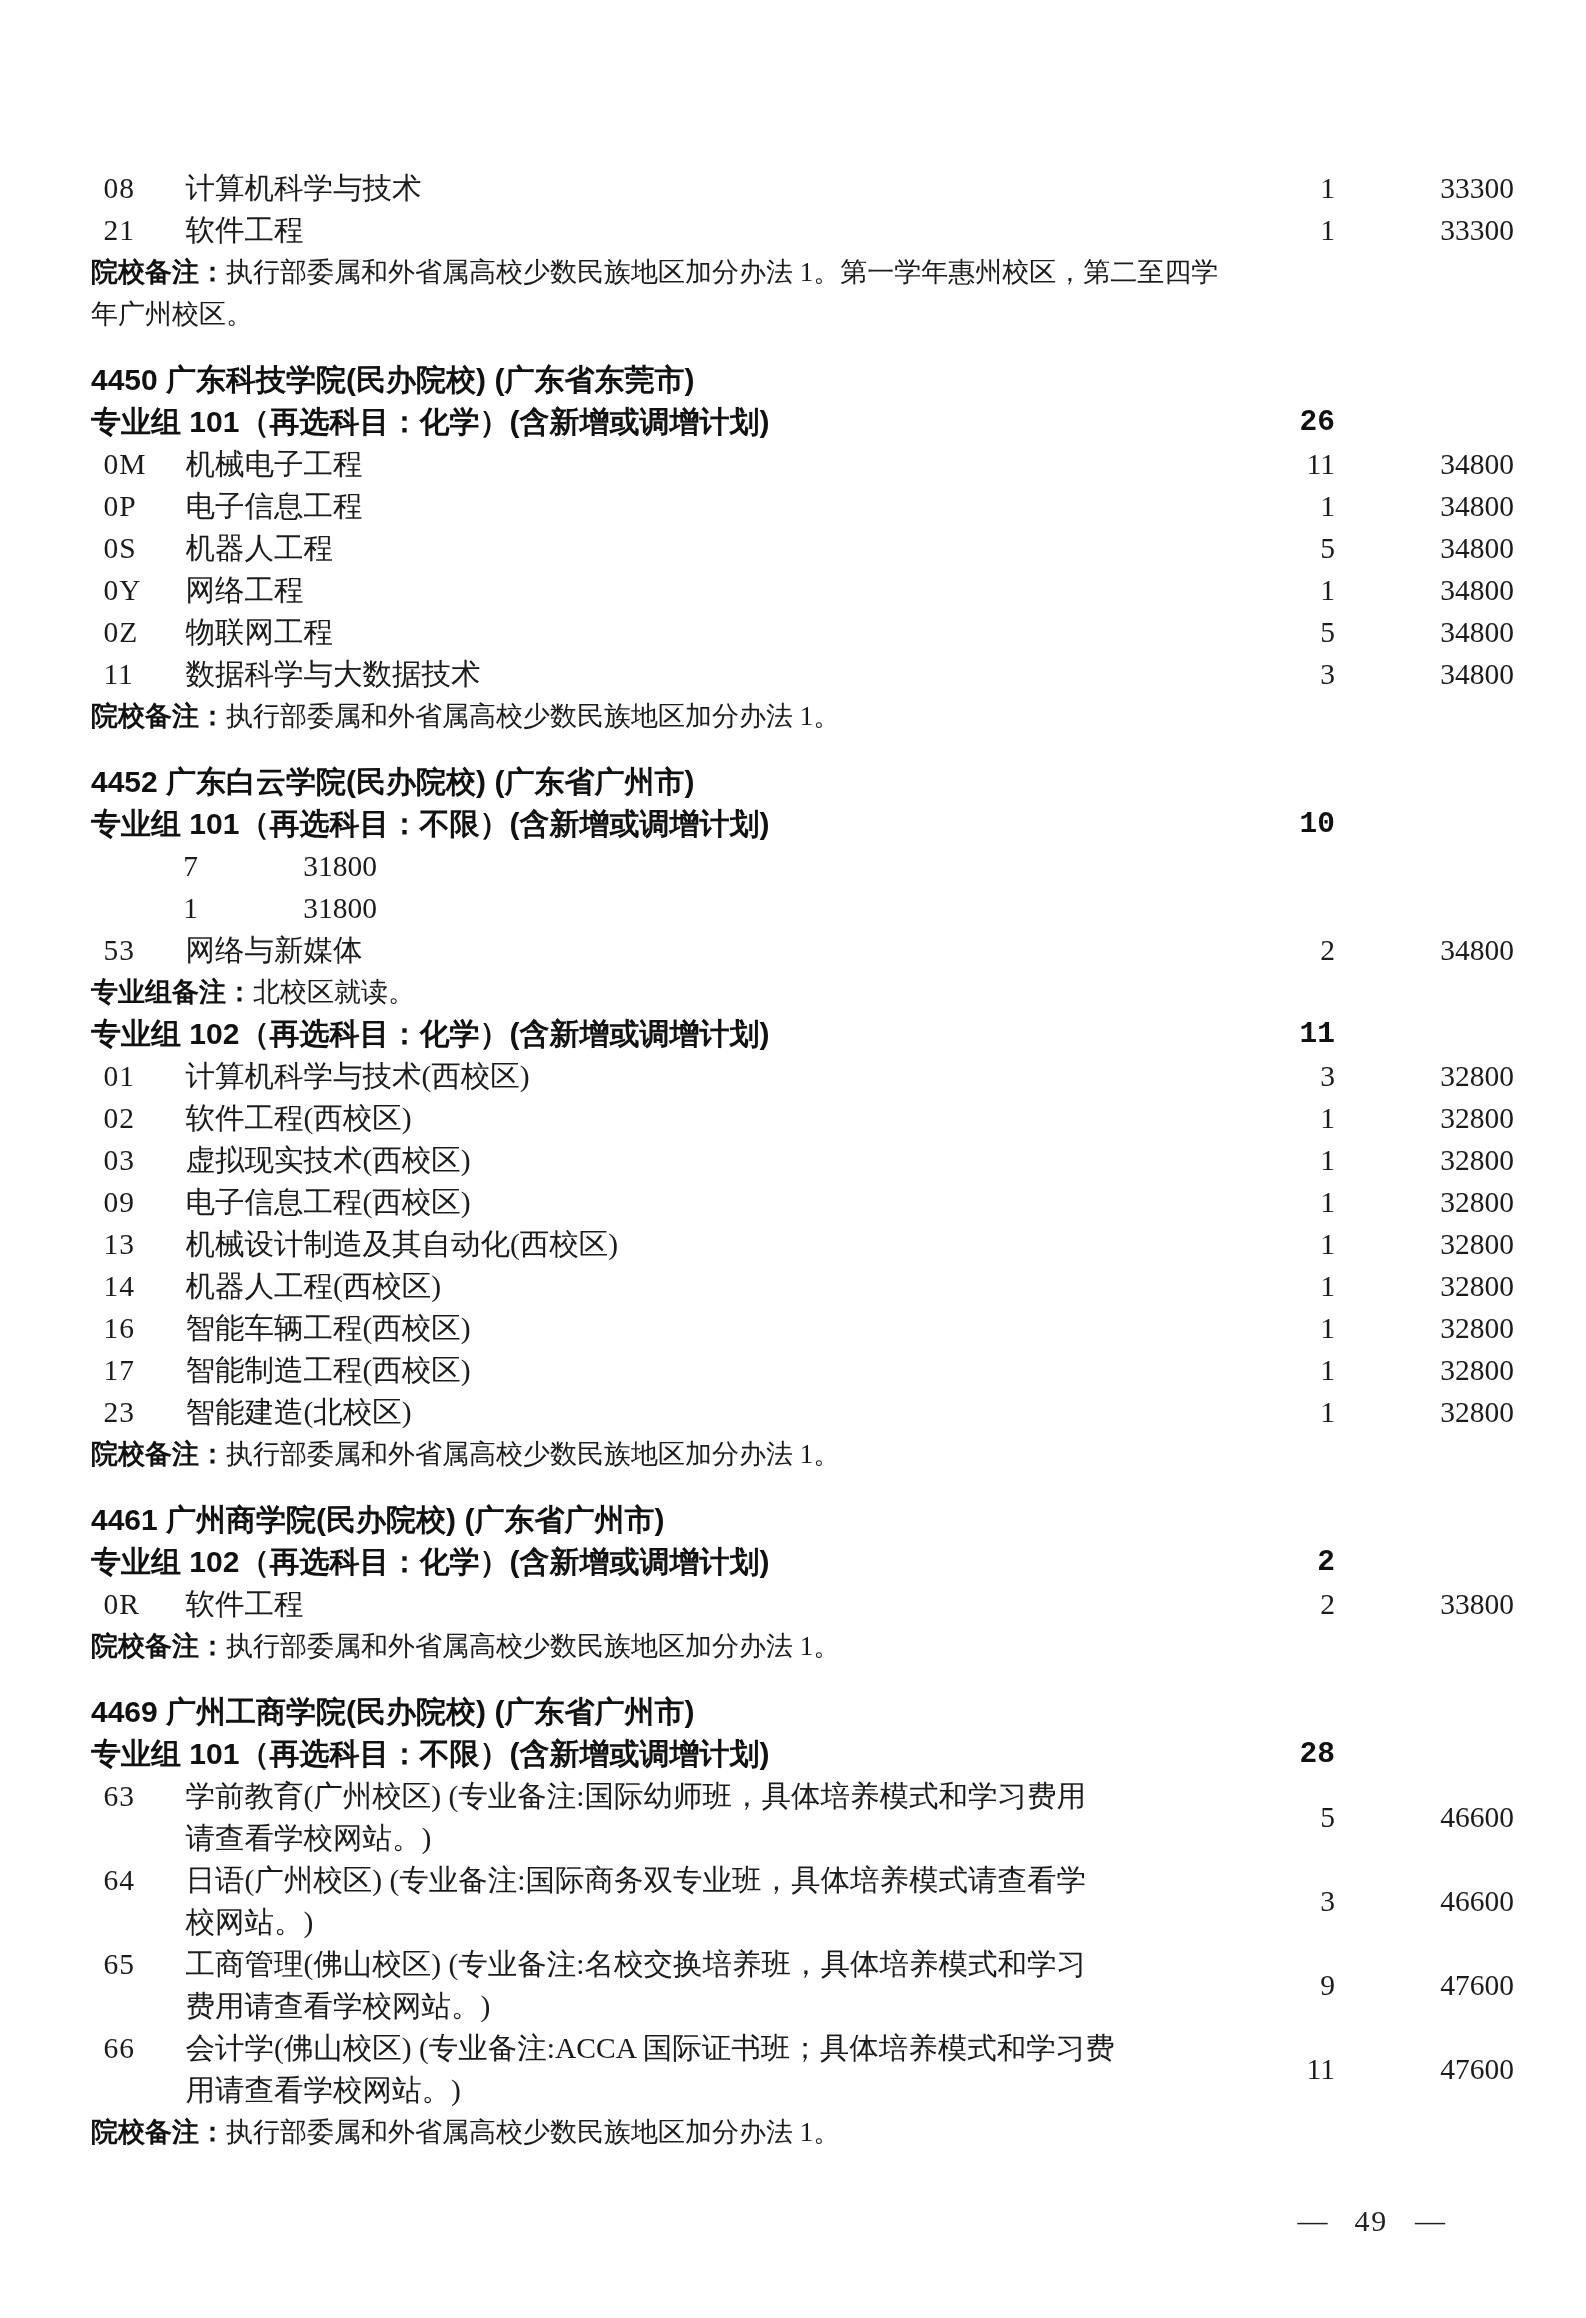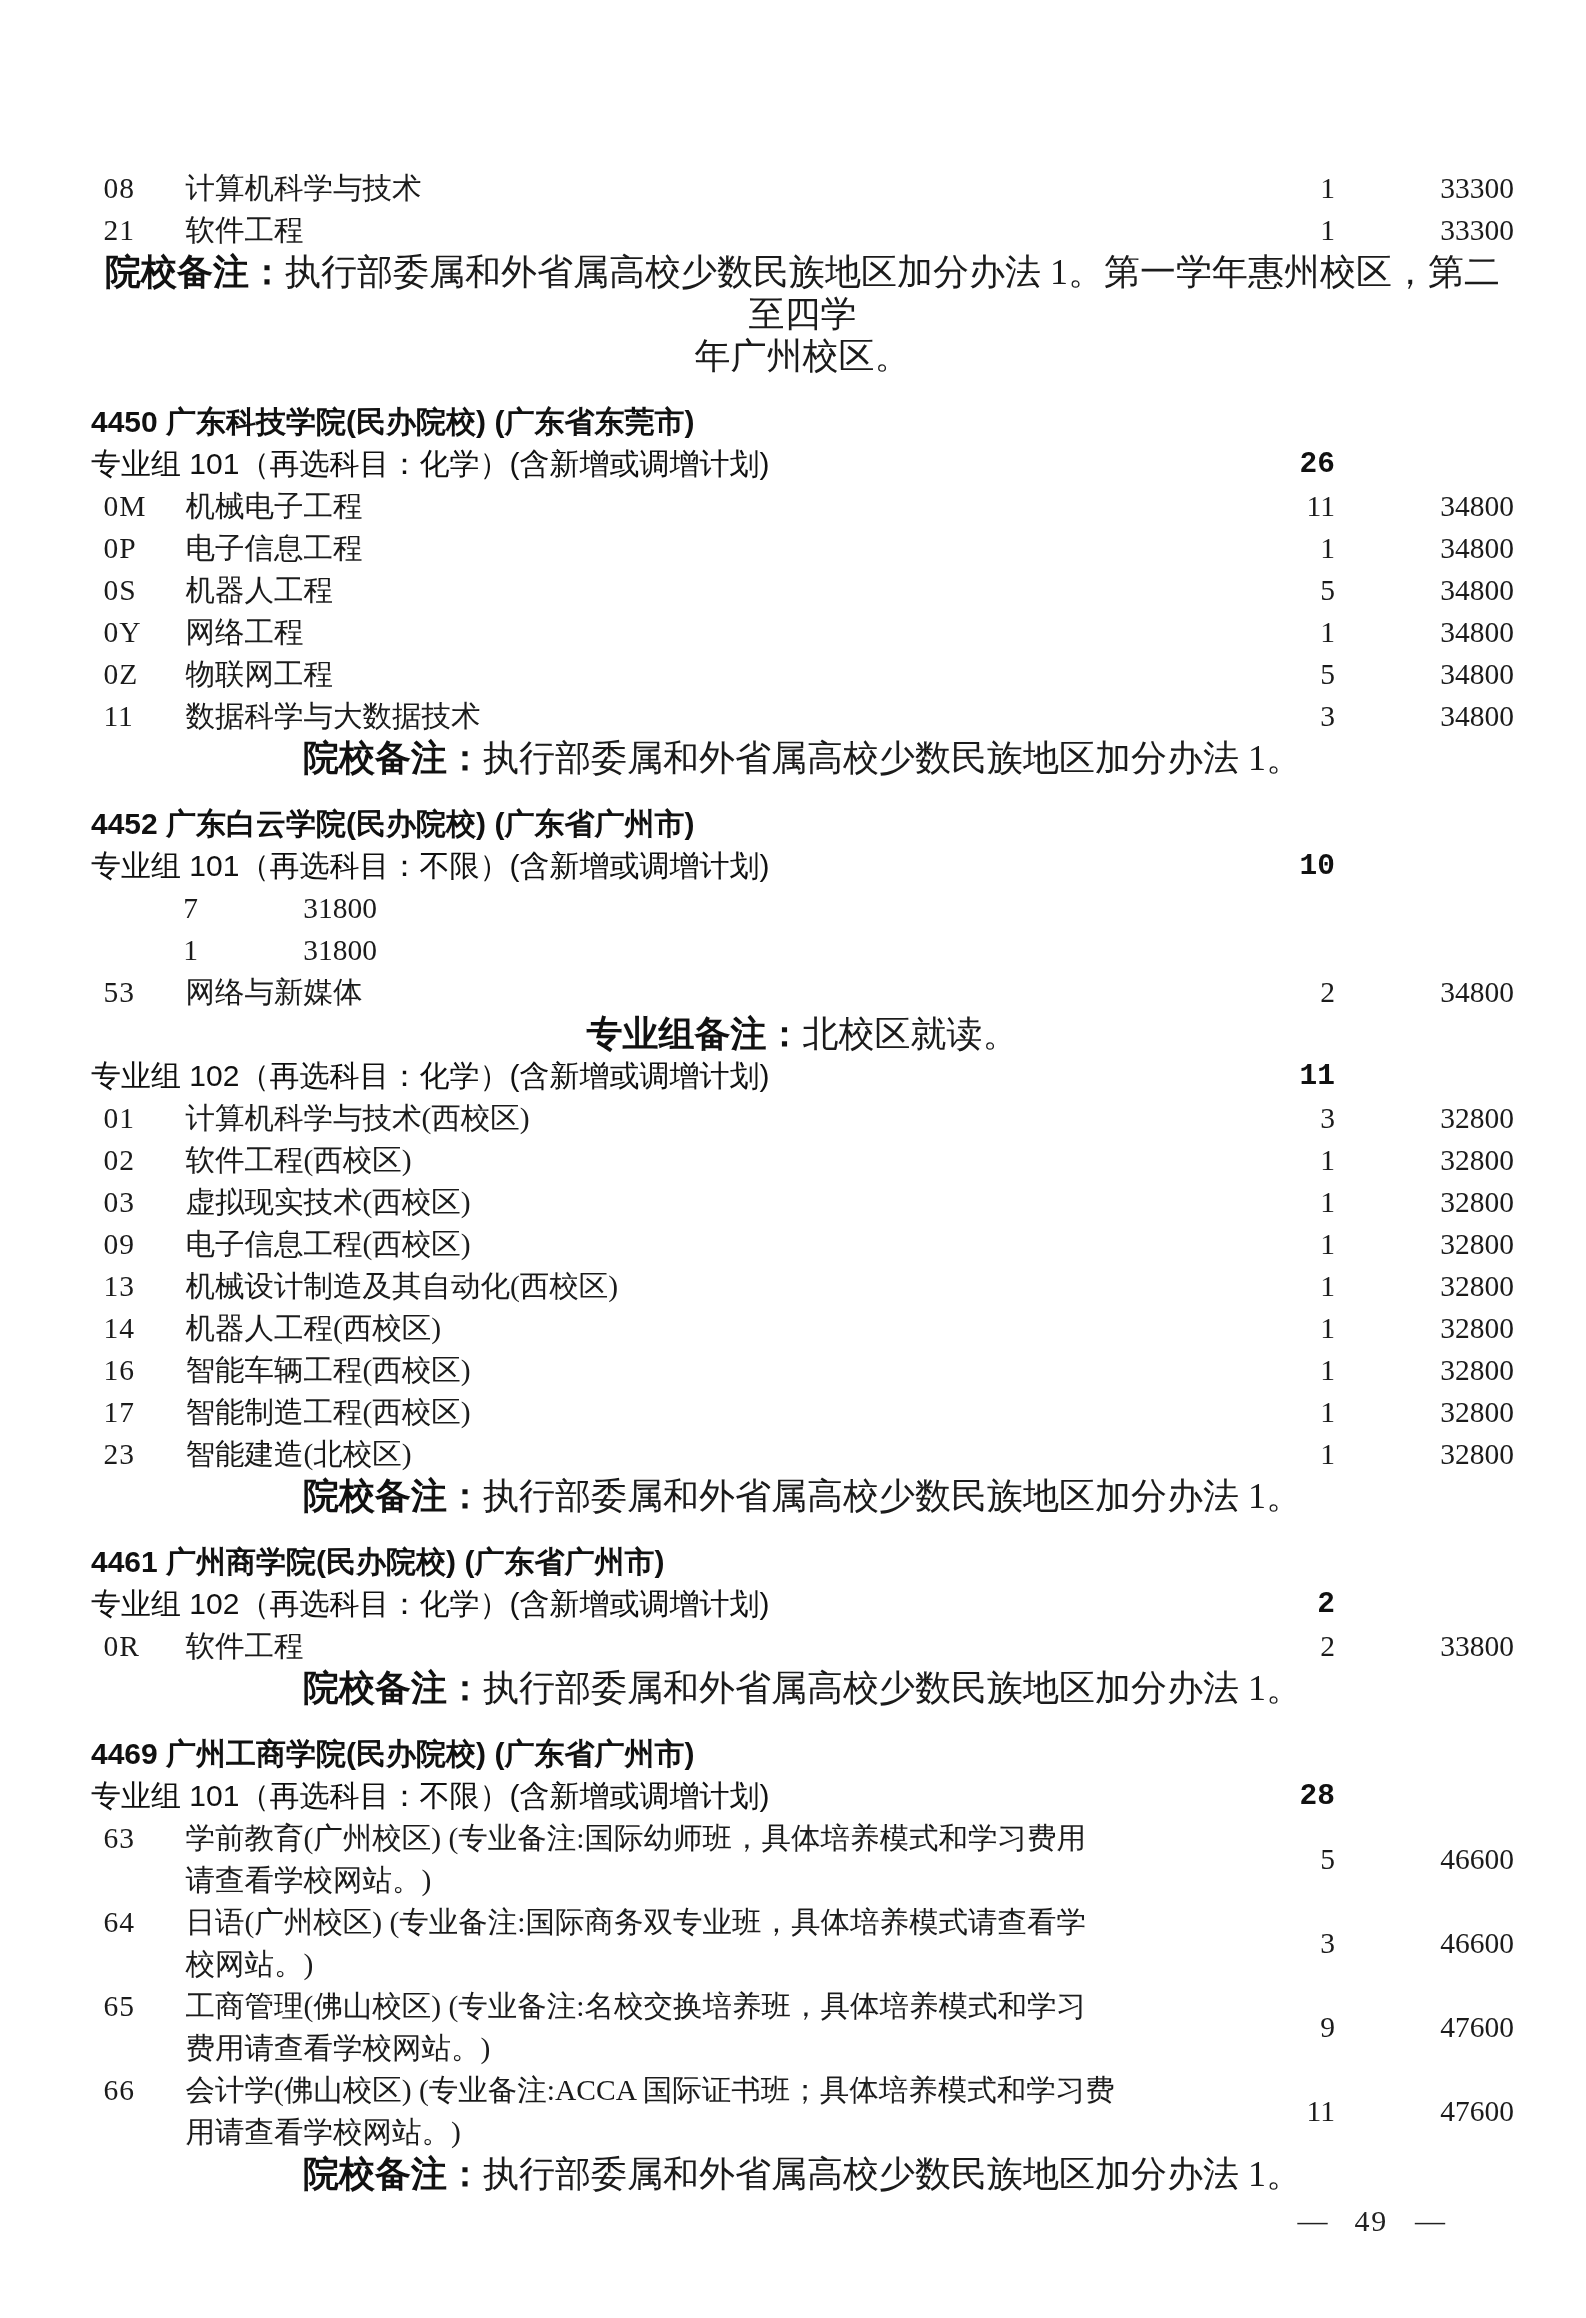--- a/index.html
+++ b/index.html
@@ -8,32 +8,32 @@
     font-family:"Liberation Serif","DejaVu Serif",serif;color:#1b1b1b;
     overflow:hidden;margin:0 auto;
   }
   .content{padding:167px 72px 0 91px;}
   .line{display:flex;align-items:center;line-height:42px;font-size:29.5px;}
   .school{
     font-family:"Liberation Sans","DejaVu Sans",sans-serif;font-weight:700;
     font-size:30px;line-height:42px;margin-top:24px;color:#111;
   }
   .group-line .gtext{
-    font-family:"Liberation Sans","DejaVu Sans",sans-serif;font-weight:400;
+    font-family:"Liberation Sans","DejaVu Sans",sans-serif;font-weight:700;
     font-size:30px;color:#111;flex:1;
   }
   .group-line .count{
     font-family:Liberation Mono, monospace;font-weight:700;color:#111;
   }
   .pmain{flex:1;display:flex;align-items:flex-start;padding-left:12.5px;}
   .code{width:82px;flex:none;letter-spacing:0.9px;}
   .pname{flex:1;}
   .count{width:107px;text-align:right;flex:none;font-size:29.5px;}
   .fee{width:179px;text-align:right;flex:none;font-size:29.5px;}
-  .note{font-size:36px;line-height:42px;text-align:center;}
+  .note{font-size:27px;line-height:42px;}
   .nlabel{
     font-family:"Liberation Sans","DejaVu Sans",sans-serif;font-weight:700;color:#111;
   }
   .footer{
     position:absolute;right:141px;bottom:81px;font-size:30px;color:#222;
     display:flex;align-items:center;
   }
   .footer .pgnum{margin:0 27px;letter-spacing:1.8px;text-align:right;}
 </style>
 </head>

